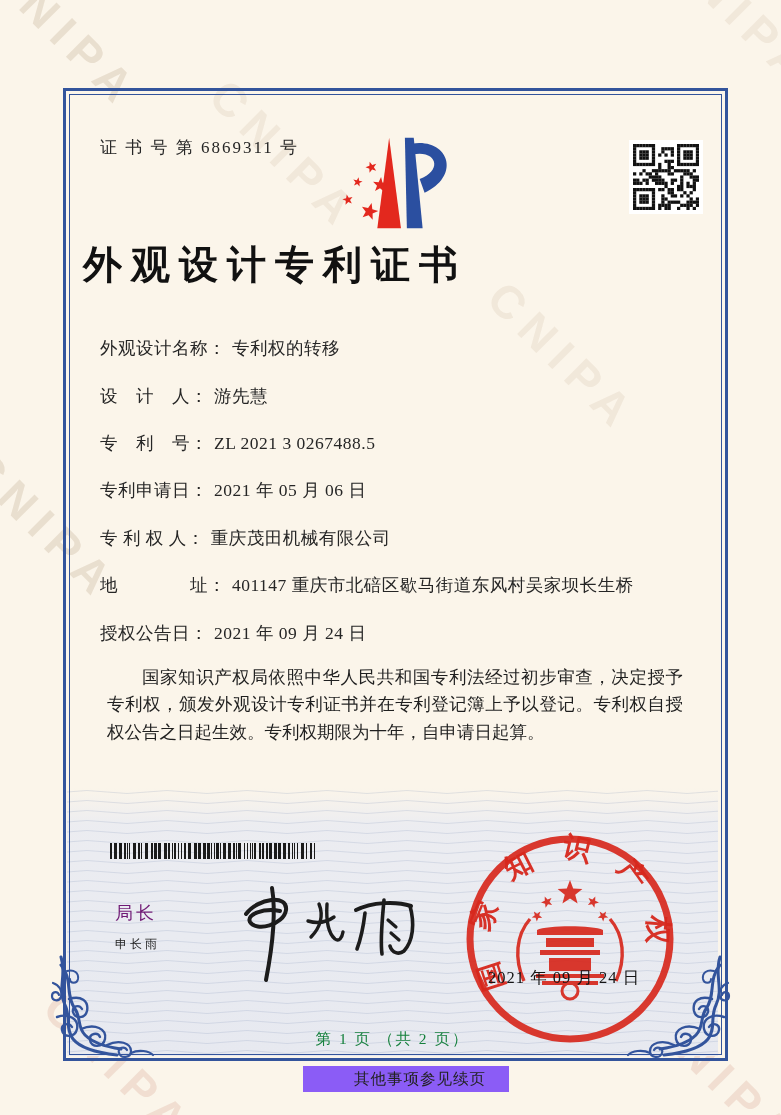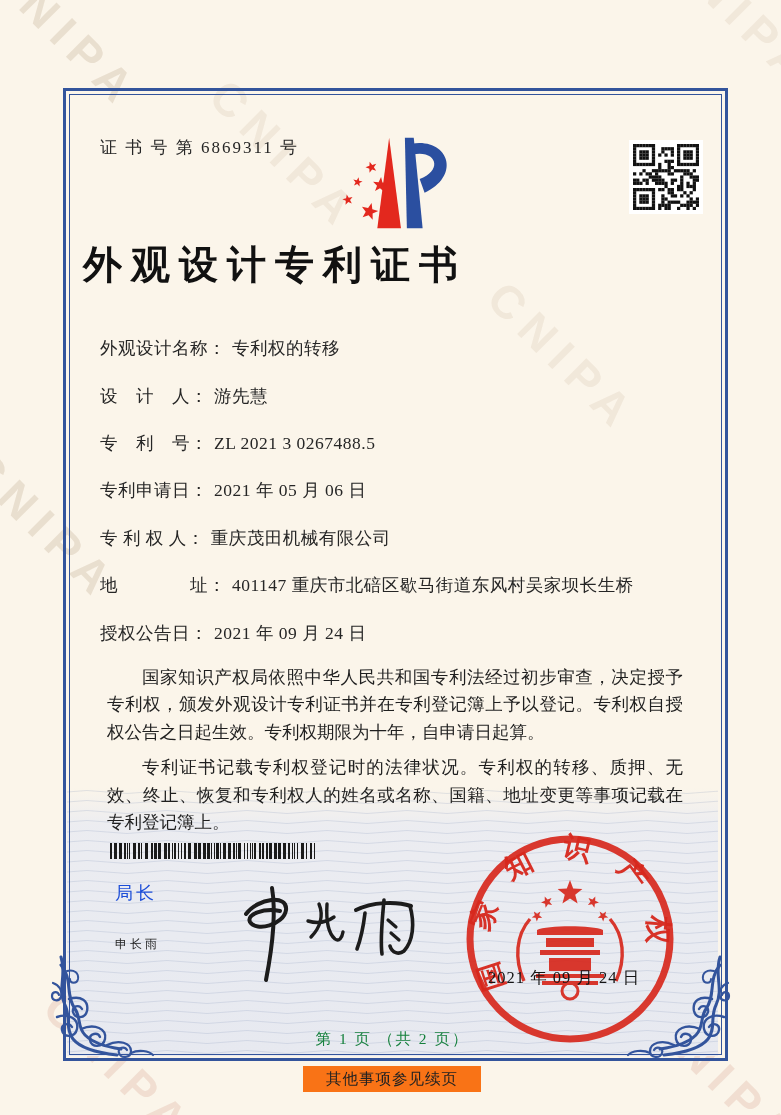--- a/index.html
+++ b/index.html
@@ -82,23 +82,23 @@
   }
   .para-block p{margin:8px;text-indent:2em;}
 
   .barcode{
     position:absolute;left:110px;top:843px;width:214px;height:16px;
     display:flex;align-items:stretch;z-index:5;
   }
   .barcode i{display:block;height:100%;}
 
   .sig-title{
-    position:absolute;left:115px;top:881px;
+    position:absolute;left:115px;top:901px;
     font-family:"Liberation Sans","DejaVu Sans",sans-serif;
-    font-size:18px;letter-spacing:3px;z-index:5;color:#1d4ed8;
+    font-size:18px;letter-spacing:3px;z-index:5;color:#701a75;
   }
   .sig-name{
     position:absolute;left:115px;top:936px;
     font-family:"Liberation Sans","DejaVu Sans",sans-serif;
     font-size:12px;letter-spacing:3px;z-index:5;color:#222;
   }
   .signature{position:absolute;left:222px;top:878px;width:205px;height:108px;z-index:6;}
 
   .seal{position:absolute;left:462px;top:831px;width:216px;height:216px;z-index:6;}
   .seal-date{
@@ -106,23 +106,23 @@
     font-size:16.5px;letter-spacing:1px;color:#141414;z-index:7;white-space:nowrap;
   }
 
   .page-info{
     position:absolute;left:63px;top:1029px;width:659px;text-align:center;
     font-size:15.5px;letter-spacing:2px;z-index:7;color:#15803d;
   }
 
   .cont-note{
     position:absolute;left:303px;top:1066px;width:178px;height:26px;
-    background:#f97316;z-index:5;
+    background:#8b5cf6;z-index:5;
     display:flex;align-items:center;justify-content:center;
-    font-size:15.5px;letter-spacing:1px;color:#222;
+    font-size:15.5px;letter-spacing:1px;color:#222;padding-left:28px;
   }
 
   .ornament{position:absolute;width:108px;height:112px;z-index:6;}
   .ornament.left{left:47px;top:955px;}
   .ornament.right{left:626px;top:955px;transform:scaleX(-1);}
 </style>
 </head>
 <body>
 
 <div class="page">
@@ -459,21 +459,20 @@
   </div>
   <div class="field" style="top:573px;">
     <span class="lbl">地　　　　址：</span><span class="val">401147 重庆市北碚区歇马街道东风村吴家坝长生桥</span>
   </div>
   <div class="field" style="top:621px;">
     <span class="lbl">授权公告日：</span><span class="val">2021 年 09 月 24 日</span>
   </div>
 
   <div class="para-block">
     <p>国家知识产权局依照中华人民共和国专利法经过初步审查，决定授予专利权，颁发外观设计专利证书并在专利登记簿上予以登记。专利权自授权公告之日起生效。专利权期限为十年，自申请日起算。</p>
-    <p>专利证书记载专利权登记时的法律状况。专利权的转移、质押、无效、终止、恢复和专利权人的姓名或名称、国籍、地址变更等事项记载在专利登记簿上。</p>
   </div>
 
   <div class="barcode" id="barcode">
       <i style="width: 2px; background: rgb(27, 27, 27); margin-right: 2px;"></i>
       <i style="width: 3px; background: rgb(27, 27, 27); margin-right: 2px;"></i>
       <i style="width: 3px; background: rgb(27, 27, 27); margin-right: 2px;"></i>
       <i style="width: 2px; background: rgb(27, 27, 27); margin-right: 1px;"></i>
       <i style="width: 1px; background: rgb(27, 27, 27); margin-right: 1px;"></i>
       <i style="width: 1px; background: rgb(27, 27, 27); margin-right: 3px;"></i>
       <i style="width: 3px; background: rgb(27, 27, 27); margin-right: 2px;"></i>

